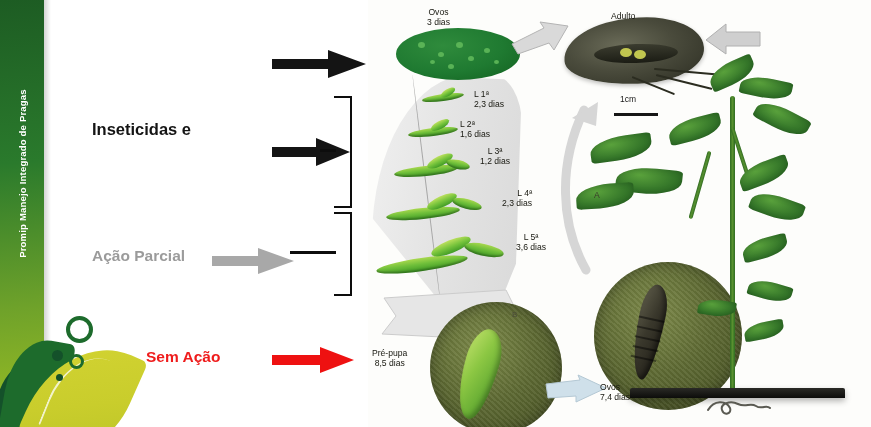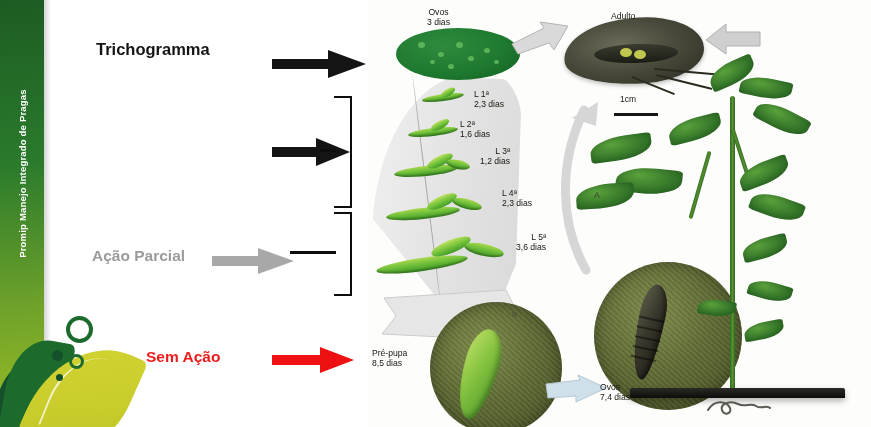--- a/index.html
+++ b/index.html
@@ -131,27 +131,27 @@
     <div class="leaf-dark"></div>
     <div class="leaf-yellow"></div>
     <div class="leaf-yellow-vein"></div>
     <div class="dot d1"></div>
     <div class="dot d2"></div>
     <div class="dot d3"></div>
     <div class="dot d4"></div>
   </div>
 
   <div class="callout c-black" style="left:96px;top:40px;">
-    <div>Trichogramma</div>
   </div>
   <svg style="position:absolute;left:272px;top:48px;" width="96" height="34">
     <polygon points="0,11 56,11 56,2 94,16 56,30 56,21 0,21" fill="#141414"></polygon>
   </svg>
 
   <div class="callout c-black" style="left:92px;top:120px;">
+    <div>Inseticidas e</div>
   </div>
   <svg style="position:absolute;left:272px;top:136px;" width="80" height="34">
     <polygon points="0,11 44,11 44,2 78,16 44,30 44,21 0,21" fill="#141414"></polygon>
   </svg>
 
   <div class="callout c-gray" style="left:92px;top:247px;">
     <div>Ação Parcial</div>
   </div>
   <svg style="position:absolute;left:212px;top:247px;" width="84" height="30">
     <polygon points="0,9 46,9 46,1 82,14 46,27 46,19 0,19" fill="#a8a8a8"></polygon>
@@ -241,54 +241,54 @@
     <div class="label-sm" style="left:92px;top:119px;text-align:left;">
       <div>L 2ª</div>
       <div>1,6 dias</div>
     </div>
 
     <div>
       <div class="cat" style="left:26px;top:166px;width:64px;height:10px;transform:rotate(-6deg);"></div>
       <div class="cat-seg" style="left:58px;top:156px;width:28px;height:10px;transform:rotate(-26deg);"></div>
       <div class="cat" style="left:78px;top:160px;width:24px;height:9px;transform:rotate(12deg);"></div>
     </div>
-    <div class="label-sm" style="left:112px;top:146px;text-align:right;">
+    <div class="label-sm" style="left:112px;top:146px;text-align:center;">
       <div>L 3ª</div>
       <div>1,2 dias</div>
     </div>
 
     <div>
       <div class="cat" style="left:18px;top:208px;width:74px;height:11px;transform:rotate(-6deg);"></div>
       <div class="cat-seg" style="left:58px;top:196px;width:32px;height:11px;transform:rotate(-24deg);"></div>
       <div class="cat" style="left:84px;top:199px;width:30px;height:10px;transform:rotate(14deg);"></div>
     </div>
-    <div class="label-sm" style="left:134px;top:188px;text-align:left;">
+    <div class="label-sm" style="left:134px;top:188px;text-align:right;">
       <div>L 4ª</div>
       <div>2,3 dias</div>
     </div>
 
     <div>
       <div class="cat" style="left:8px;top:258px;width:92px;height:13px;transform:rotate(-8deg);"></div>
       <div class="cat-seg" style="left:62px;top:240px;width:42px;height:13px;transform:rotate(-22deg);"></div>
       <div class="cat" style="left:96px;top:244px;width:40px;height:12px;transform:rotate(12deg);"></div>
     </div>
-    <div class="label-sm" style="left:148px;top:232px;text-align:right;">
+    <div class="label-sm" style="left:148px;top:232px;text-align:center;">
       <div>L 5ª</div>
       <div>3,6 dias</div>
     </div>
 
     <svg class="cyc-arrow" style="left:6px;top:288px;" width="150" height="56">
       <polygon points="10,10 132,2 146,30 128,52 8,46 22,28" fill="#e6e6e6" stroke="#cccccc" stroke-width="1"></polygon>
     </svg>
 
     <div class="circ" style="left:62px;top:302px;width:132px;height:132px;">
       <div class="circ-noise"></div>
       <div class="prepupa"></div>
     </div>
-    <div class="label-sm" style="left:4px;top:348px;text-align:left;">
+    <div class="label-sm" style="left:4px;top:348px;text-align:center;">
       <div>Pré-pupa</div>
       <div>8,5 dias</div>
     </div>
 
     <div class="label-it" style="left:144px;top:310px;font-size:8px;color:#4a4a3a;">B</div>
 
     <svg class="cyc-arrow" style="left:178px;top:378px;" width="62" height="28">
       <polygon points="0,6 34,2 32,-3 60,10 30,24 30,18 2,20" fill="#cfe0ea" stroke="#b4c8d4" stroke-width="1"></polygon>
     </svg>
 

